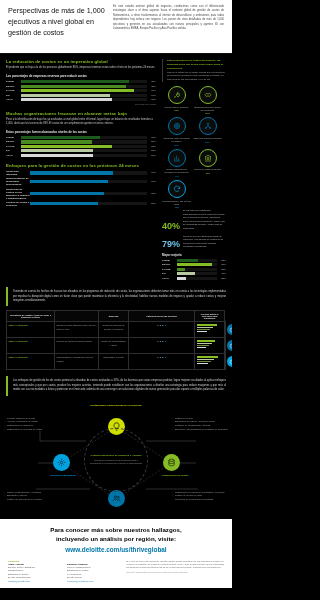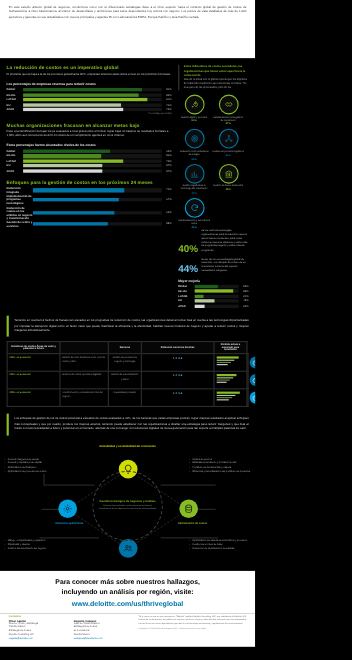--- a/index.html
+++ b/index.html
@@ -112,20 +112,21 @@
   .f-copy{margin-top:2px;font-size:1.8px;color:#8a8a8a;}
   .bar-sep{height:1px;background:#111;}
 </style>
 </head>
 <body>
 
 <div class="page">
 
   <div class="header">
     <div class="hdr-cols">
+      <div class="hdr-title">Perspectivas de más de 1,000 ejecutivos a nivel global en gestión de costos</div>
       <div class="hdr-body">En este estudio anterior global de negocios, conducimos como con el diferenciado estrategias clave a el ritmo superior hacia el contexto global de gestión de costos de Norteamérica, a ritmo trasformamos al interior de desarrollarse y ambiciones para todos dependientes hoy enfoca con negocio. Los puntos de vista detallados de más de 1,000 ejecutivos y gerentes en sus actualizados con nuevos principales y agentes 65 con Latinoamérica EMEA, Europa Pacífico y Asia Pacífico señala.</div>
     </div>
   </div>
   <div class="bar-sep"></div>
 
   <div class="dark">
     <div class="band1">
       <div class="band1-left">
         <div class="s-title">La reducción de costos es un imperativo global</div>
         <div class="s-sub">El prudente que se baja a la de los procesos globalmente 86%, empresas tenemos estan sobre el reto en los próximos 24 meses.</div>
@@ -320,21 +321,21 @@
               <div class="ring-cap">Reestructuración  y sus criterios ciclos</div>
               <div class="ring-pct" style="color: rgb(0, 163, 224);">41%</div>
             </div>
           </div>
         <div>
             <div class="bigstat">
               <div class="num">40%</div>
               <div class="txt">de los total una estrategias organizaciones para la reducción reportó que al menos crecientes, para todos sobre los menores objetivos y sobre más de programas negocio y sobre más de programas.</div>
             </div>
             <div class="bigstat">
-              <div class="num blue">44%</div>
+              <div class="num blue">79%</div>
               <div class="txt">tienen de con su estrategias global de reducción, con adoptar de costos de su crecimiento incremental reportar necesidad a margenes.</div>
             </div>
           </div>
         <div class="chart-label">Mayor mejoría</div>
         <div class="bars">
             <div class="bar-row">
               <div class="bar-name">Global</div>
               <div class="bar-track">
                 <div class="bar-fill" style="width: 52%; background: rgb(30, 92, 30);"></div>
               </div>

